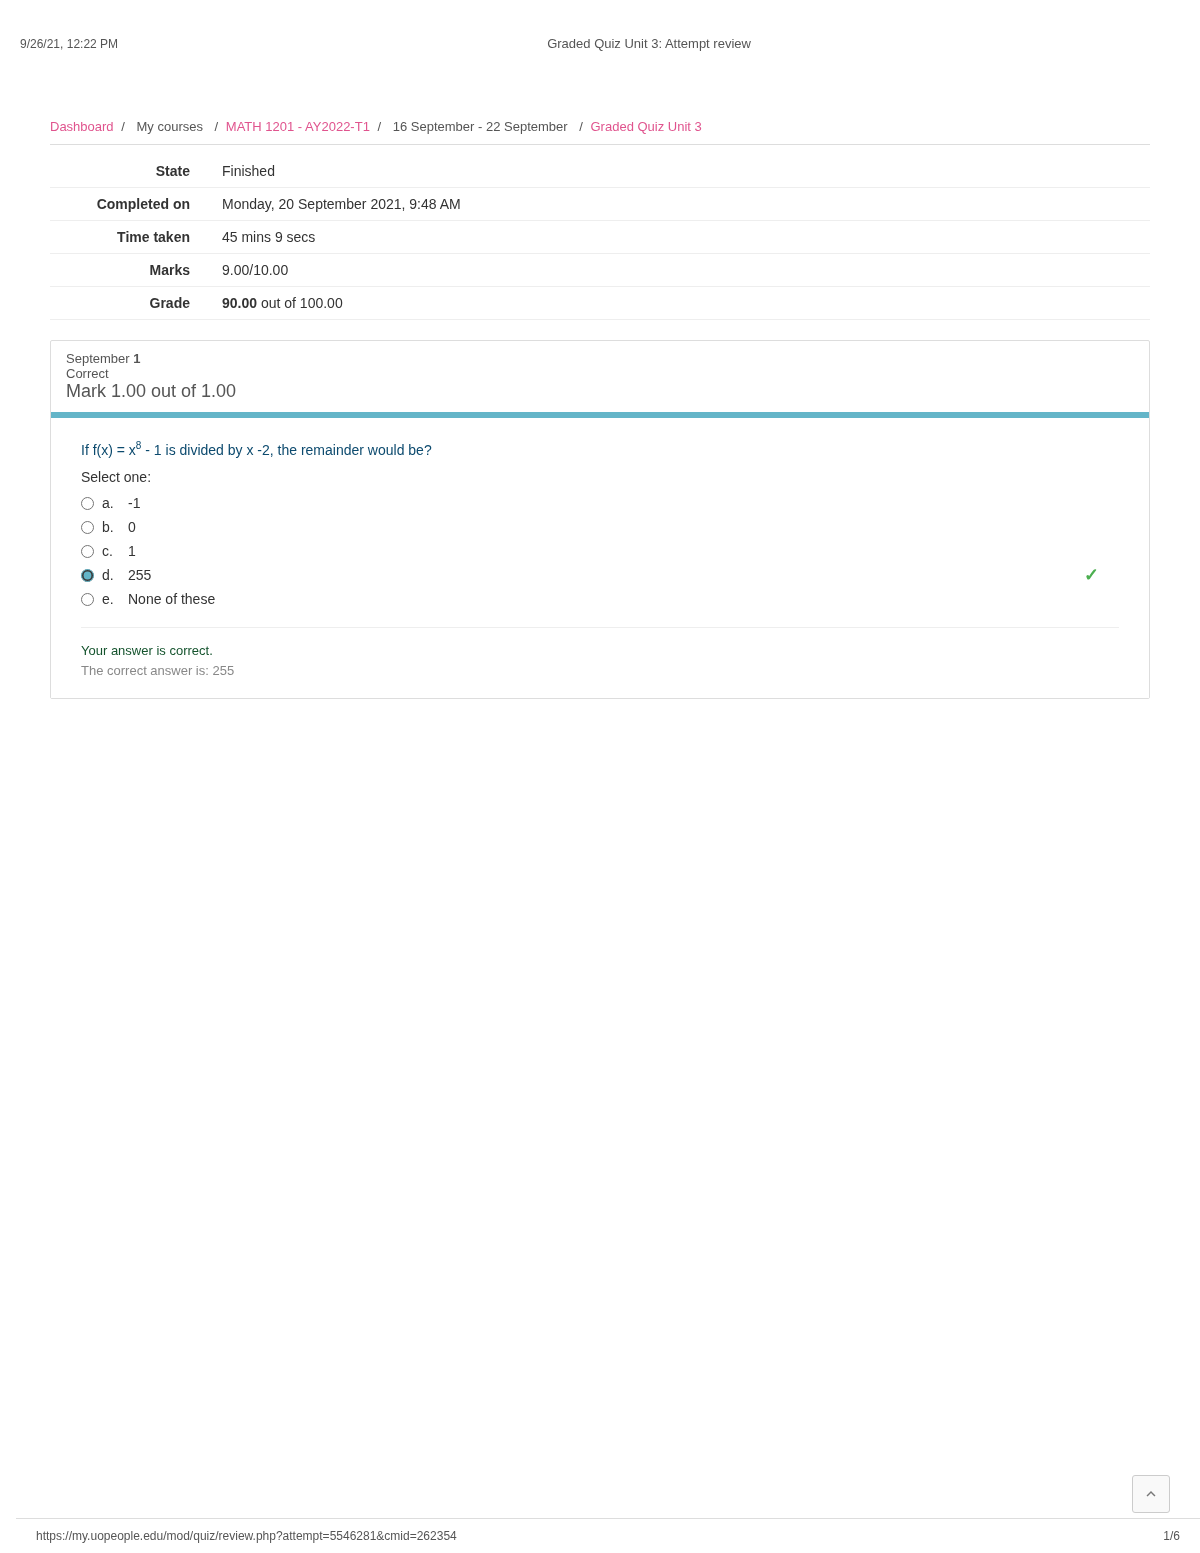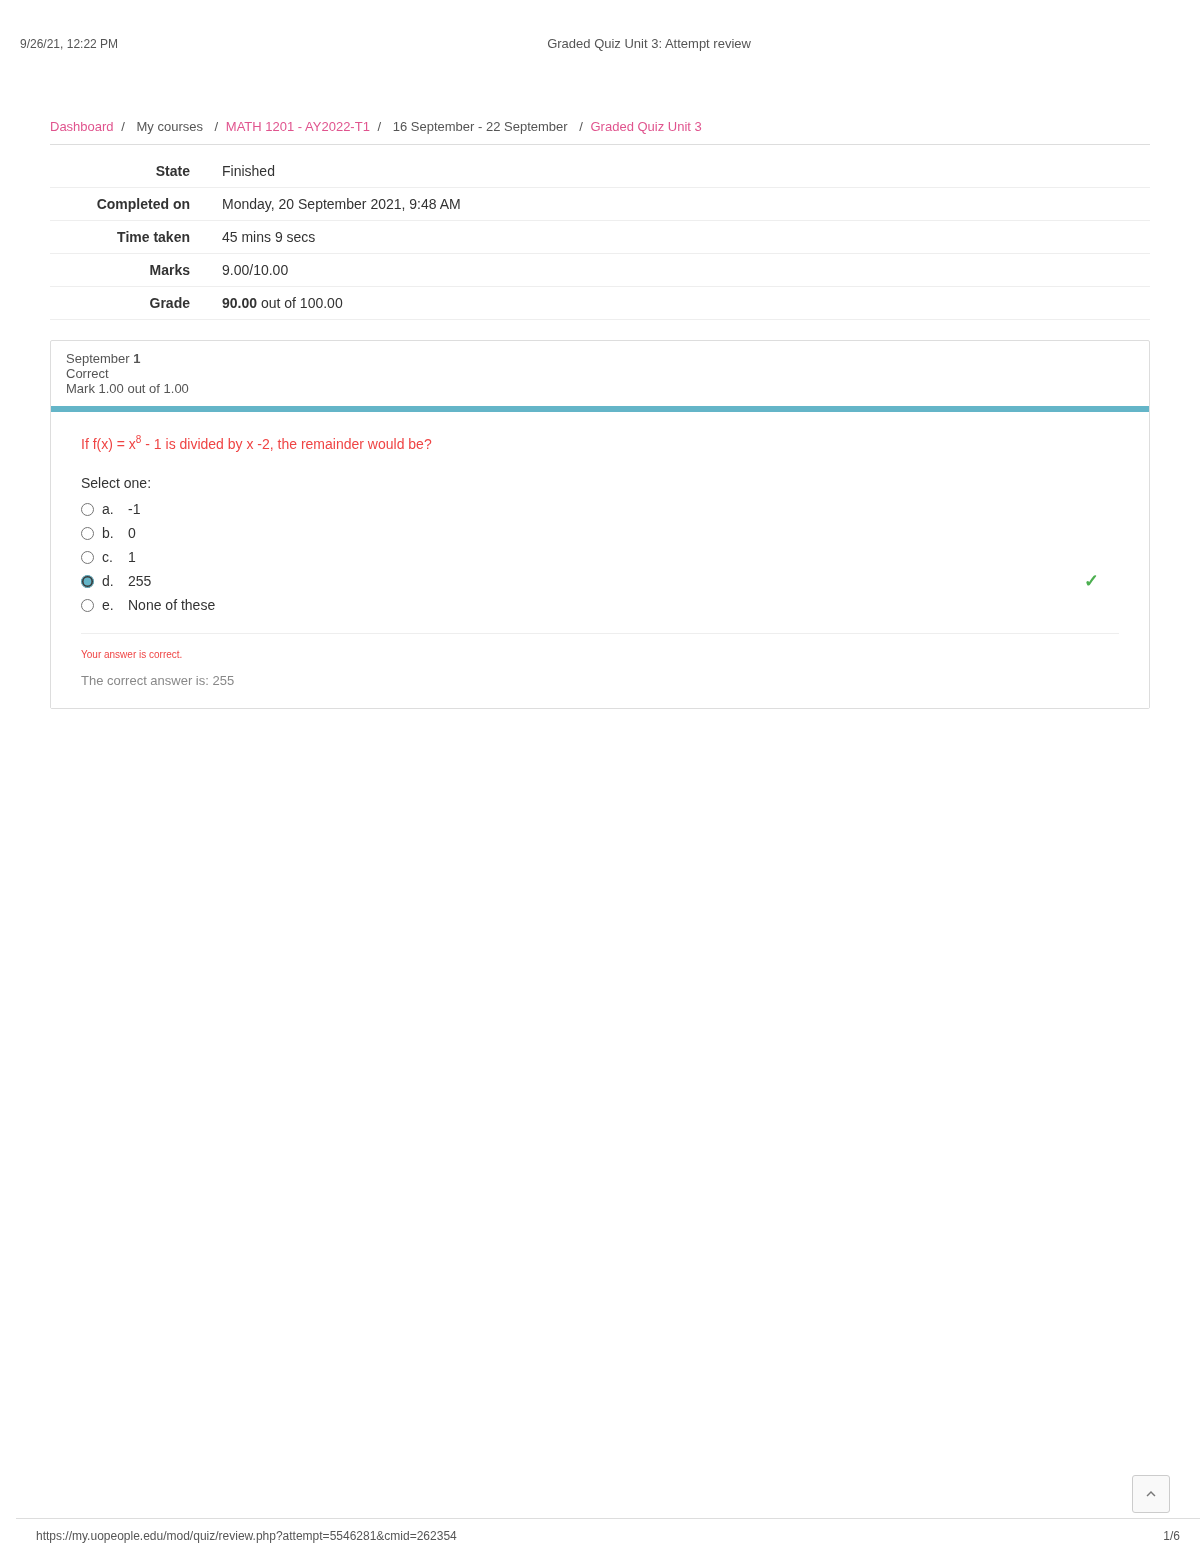--- a/index.html
+++ b/index.html
@@ -102,39 +102,39 @@
     .question-number {
       font-weight: bold;
     }
 
     .question-status {
       font-size: 13px;
       color: #555;
     }
 
     .question-mark {
-      font-size: 13px;
+      font-size: 18px;
       color: #555;
     }
 
     .question-bar {
       height: 6px;
       background: #64b5c8;
       width: 100%;
     }
 
     .question-body {
       padding: 20px 30px;
       background: #fff;
     }
 
     .question-text {
       font-size: 14px;
-      color: #ef4444;
-      margin-bottom: 20px;
+      color: #0c4a6e;
+      margin-bottom: 8px;
       line-height: 1.6;
     }
 
     sup {
       font-size: 10px;
       vertical-align: super;
     }
 
     .select-one-label {
       font-size: 14px;
@@ -169,23 +169,23 @@
       font-weight: bold;
     }
 
     .answer-feedback {
       margin-top: 20px;
       padding-top: 15px;
       border-top: 1px solid #eee;
     }
 
     .feedback-correct {
-      color: #ef4444;
-      font-size: 10px;
-      margin-bottom: 13px;
+      color: #14532d;
+      font-size: 13px;
+      margin-bottom: 5px;
     }
 
     .feedback-answer {
       color: #888;
       font-size: 13px;
     }
 
     
     .page-footer {
       position: absolute;

